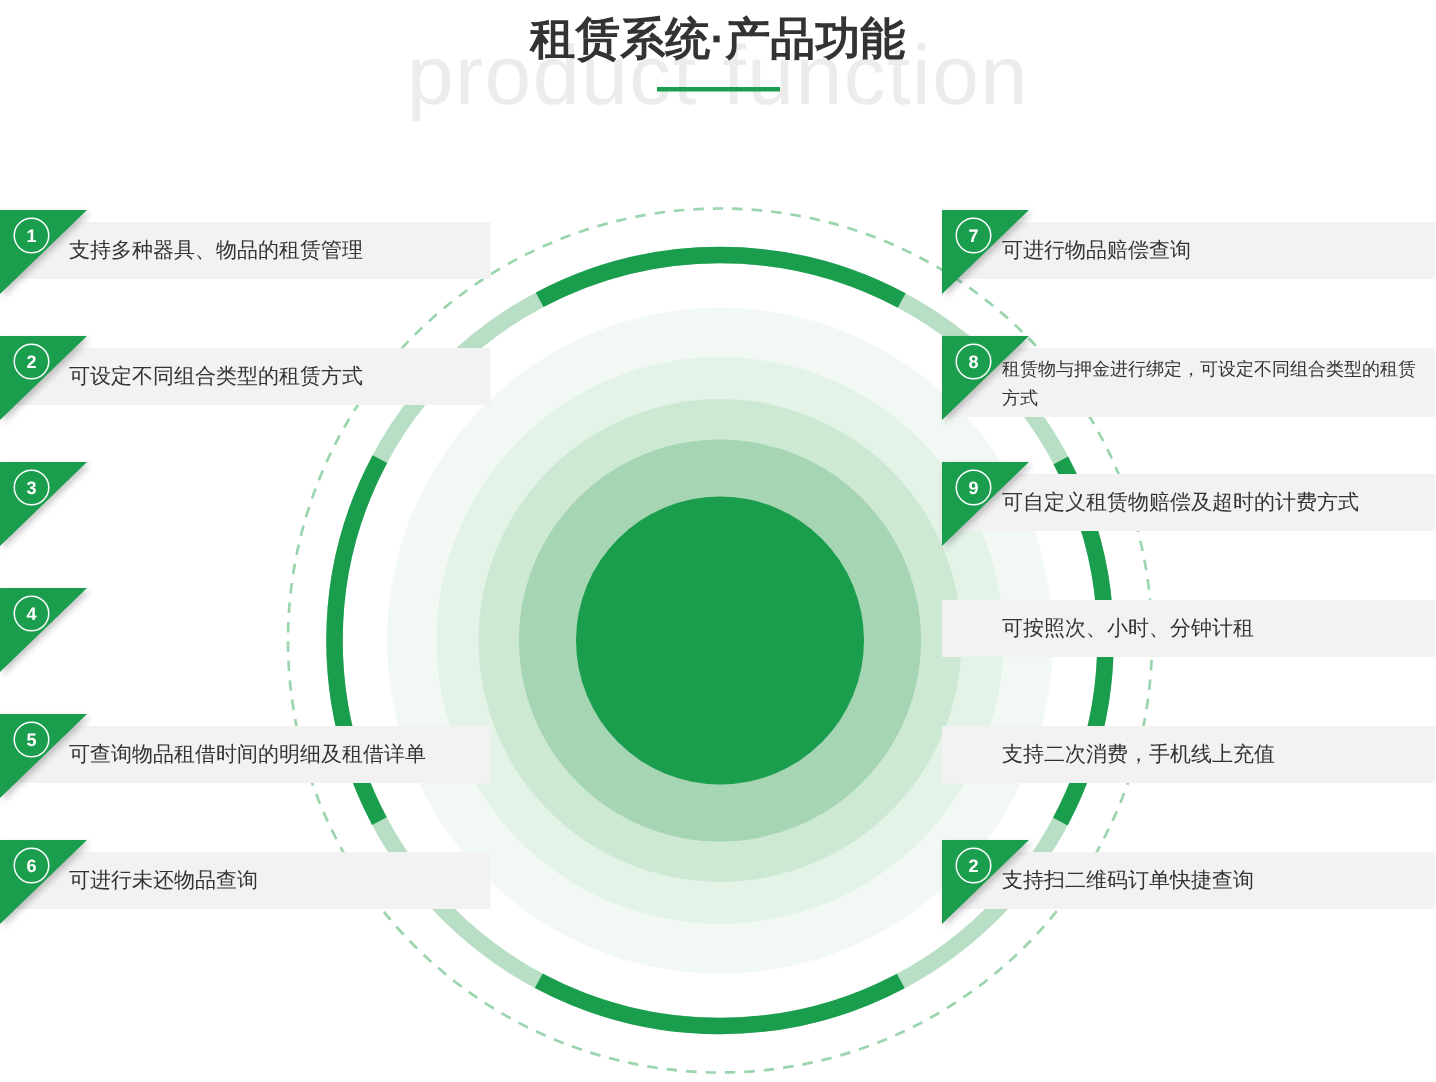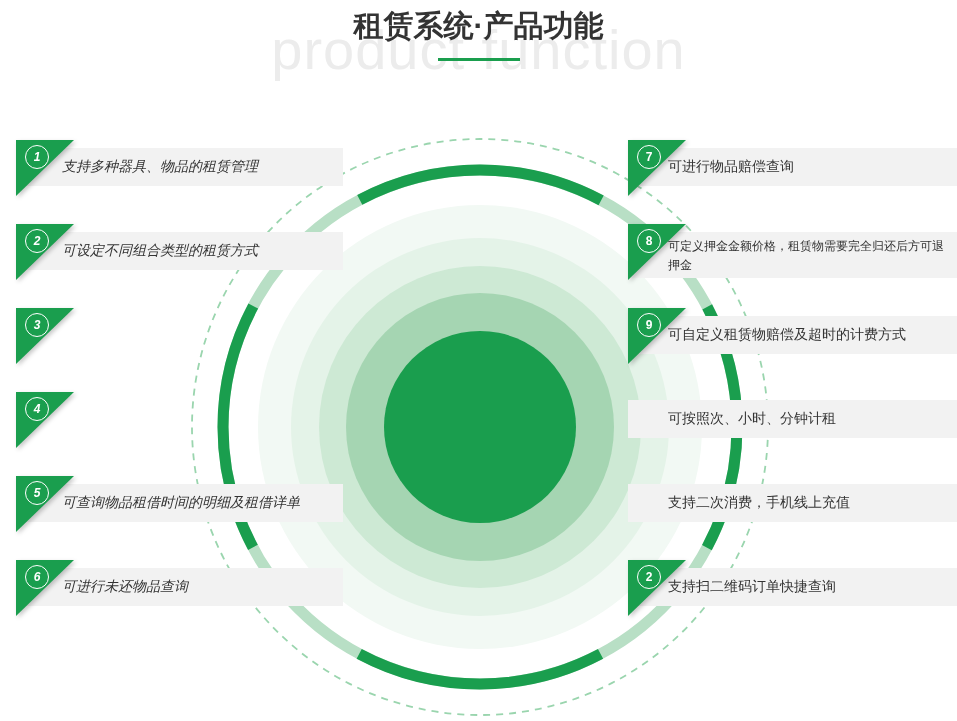--- a/index.html
+++ b/index.html
@@ -19,21 +19,21 @@
     font-size:30px;font-weight:bold;color:var(--text,#333);
   }
   .title-underline{
     position:relative;z-index:2;width:82px;height:3px;margin:11px auto 0;
     background:var(--accent,#1a9e4e);
   }
   
   .rings{position:absolute;top:0;left:0;z-index:1;}
   
   .item{position:absolute;z-index:2;}
-  .item.col-left{left:16px;width:327px;font-style:italic;}
+  .item.col-left{left:0;width:327px;}
   .item.col-right{left:628px;width:329px;}
   .bar{
     margin-top:8px;height:38px;background:var(--bar-bg,#f2f2f2);
     display:flex;align-items:center;
     font-size:14px;color:var(--text,#333);
   }
   .col-left .bar{padding-left:46px;}
   .col-right .bar{padding-left:40px;}
   .bar.two-line{
     height:46px;display:block;box-sizing:border-box;
@@ -119,21 +119,21 @@
 </div>
 
 <div class="item col-right" style="top:140px">
   <div class="bar">可进行物品赔偿查询</div>
   <div class="badge-wrap">
       <div class="badge"></div>
     <div class="badge-num">7</div>
     </div>
 </div>
 <div class="item col-right" style="top:224px">
-  <div class="bar two-line">可定义押金金额价格，租赁物需要完全归还后方可退押金</div>
+  <div class="bar two-line">租赁物与押金进行绑定，可设定不同组合类型的租赁方式</div>
   <div class="badge-wrap">
       <div class="badge"></div>
     <div class="badge-num">8</div>
     </div>
 </div>
 <div class="item col-right" style="top:308px">
   <div class="bar">可自定义租赁物赔偿及超时的计费方式</div>
   <div class="badge-wrap">
       <div class="badge"></div>
     <div class="badge-num">9</div>

